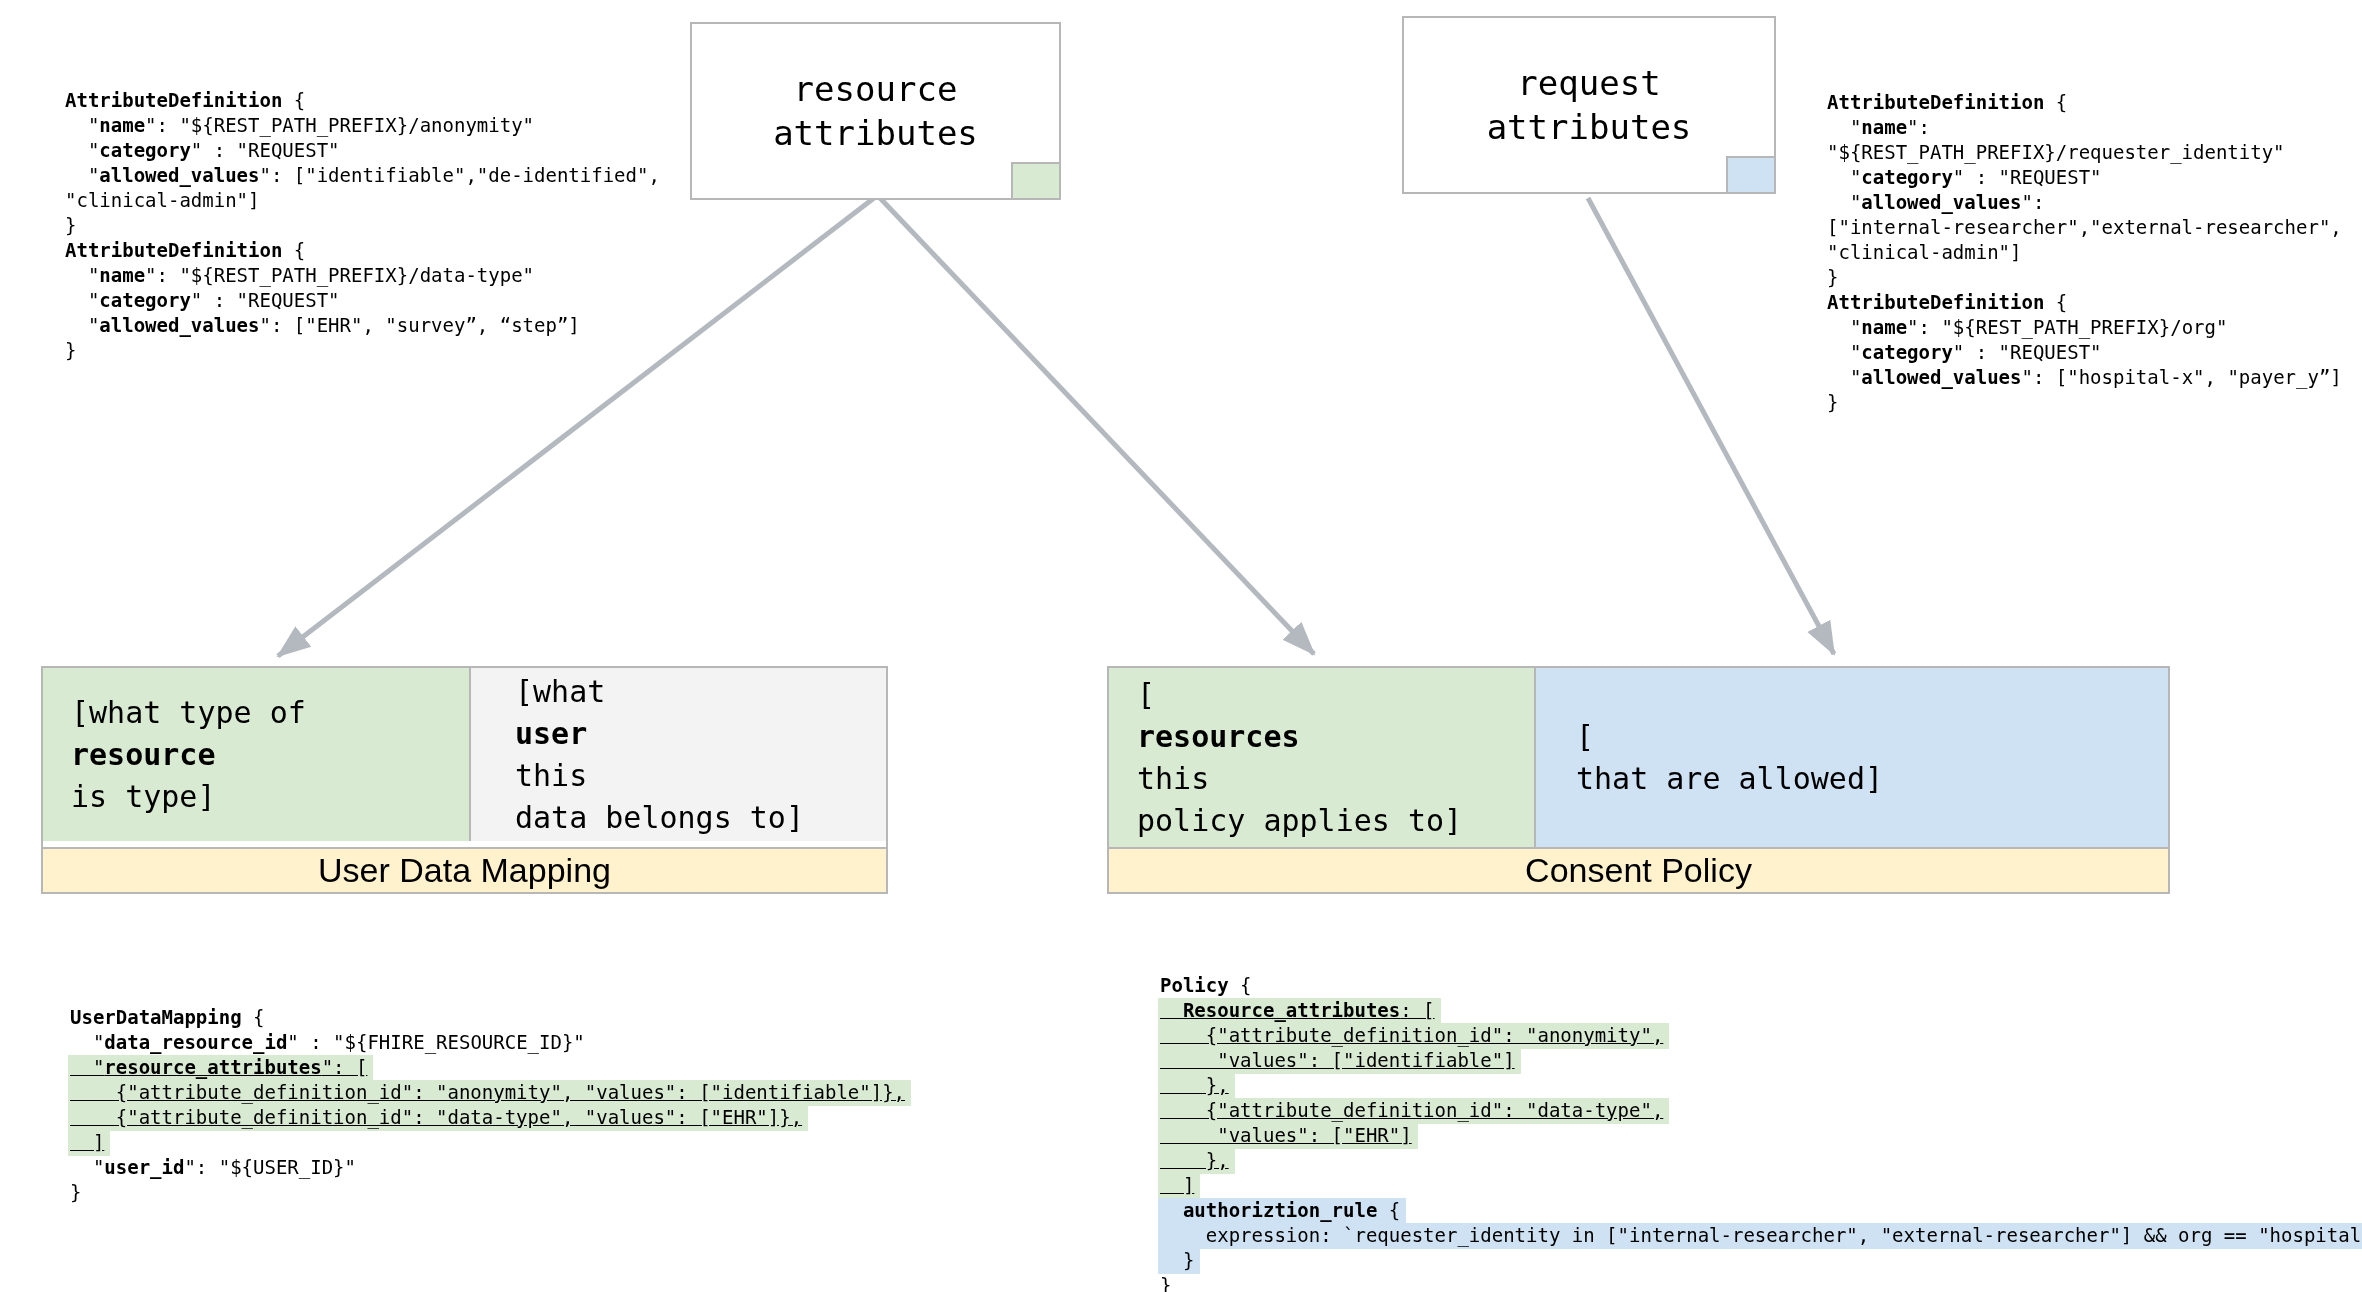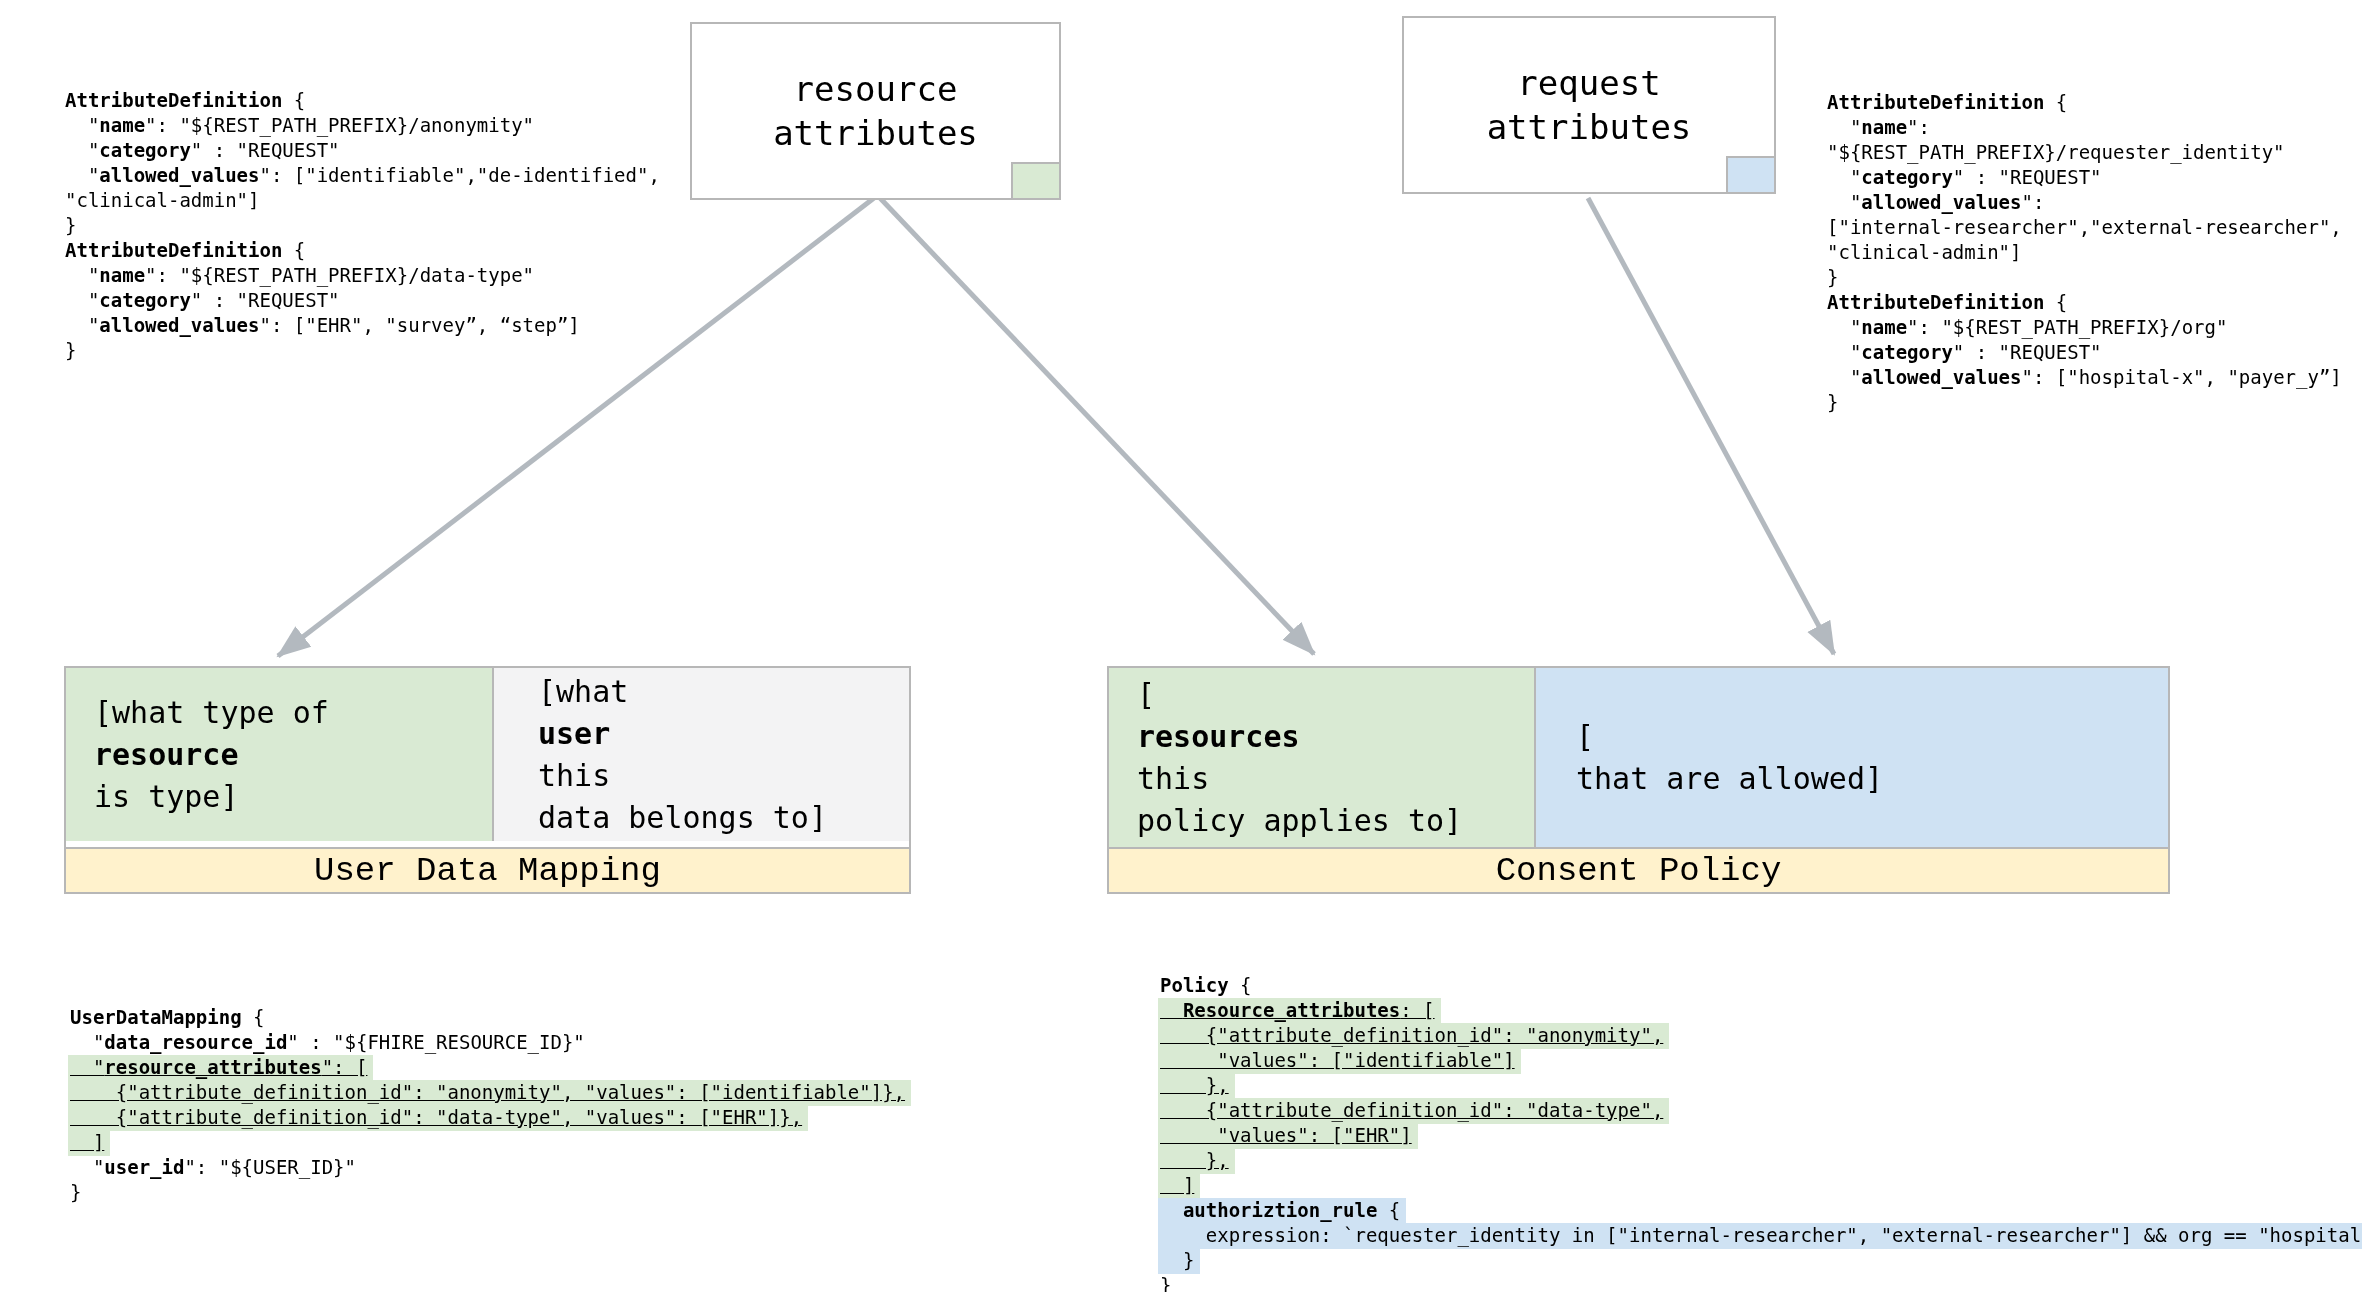--- a/index.html
+++ b/index.html
@@ -24,21 +24,21 @@
   .corner.green{background:var(--green);}
   .corner.blue{background:var(--blue);}
   
   .composite{position:absolute;border:2px solid var(--border);display:flex;flex-direction:column;}
   .cells{display:flex;flex:1;}
   .cell{display:flex;flex-direction:column;justify-content:center;
         font-size:30px;line-height:42px;white-space:pre-line;padding-left:28px;box-sizing:border-box;}
   .cell.right{border-left:2px solid var(--border);flex:1;}
   .bar{height:43px;border-top:2px solid var(--border);background:var(--yellow);
        display:flex;align-items:center;justify-content:center;
-       font-family:Liberation Mono, monospace;font-size:34px;}
+       font-family:Liberation Sans, sans-serif;font-size:34px;}
   svg.connectors{position:absolute;left:0;top:0;pointer-events:none;}
   svg.connectors line{stroke:var(--arrow);stroke-width:5;}
   .arrowhead-fill{fill:var(--arrow);}
 </style>
 </head>
 <body>
 
 <div class="stage">
 
   <svg class="connectors" width="2362" height="1292" viewBox="0 0 2362 1292">
@@ -61,21 +61,21 @@
   </div>
 
   <div class="entity" style="left:1402px;top:16px;width:370px;height:174px;">
     <div class="title">request
 attributes</div>
     <div class="corner blue"></div>
   </div>
 
   <div class="code" style="left:1825px;top:90px;"><div class="code-line"><span><span class="b">AttributeDefinition</span><span> {</span></span></div><div class="code-line"><span><span>  "</span><span class="b">name</span><span>":</span></span></div><div class="code-line"><span><span>"${REST_PATH_PREFIX}/requester_identity"</span></span></div><div class="code-line"><span><span>  "</span><span class="b">category</span><span>" : "REQUEST"</span></span></div><div class="code-line"><span><span>  "</span><span class="b">allowed_values</span><span>":</span></span></div><div class="code-line"><span><span>["internal-researcher","external-researcher",</span></span></div><div class="code-line"><span><span>"clinical-admin"]</span></span></div><div class="code-line"><span><span>}</span></span></div><div class="code-line"><span><span class="b">AttributeDefinition</span><span> {</span></span></div><div class="code-line"><span><span>  "</span><span class="b">name</span><span>": "${REST_PATH_PREFIX}/org"</span></span></div><div class="code-line"><span><span>  "</span><span class="b">category</span><span>" : "REQUEST"</span></span></div><div class="code-line"><span><span>  "</span><span class="b">allowed_values</span><span>": ["hospital-x", "payer_y”]</span></span></div><div class="code-line"><span><span>}</span></span></div></div>
 
-  <div class="composite" style="left:64px;top:666px;width:843px;height:224px;gap:6px;">
+  <div class="composite" style="left:41px;top:666px;width:843px;height:224px;gap:6px;">
     <div class="cells">
       <div class="cell rich" style="width:426px;background:var(--green);"><span>[what type of
 </span><span class="b">resource</span><span> is type]</span></div>
       <div class="cell rich right" style="background:var(--graycell);padding-left:44px;"><span>[what </span><span class="b">user</span><span> this
 data belongs to]</span></div>
     </div>
     <div class="bar">User Data Mapping</div>
   </div>
 
   <div class="composite" style="left:1107px;top:666px;width:1059px;height:224px;">

